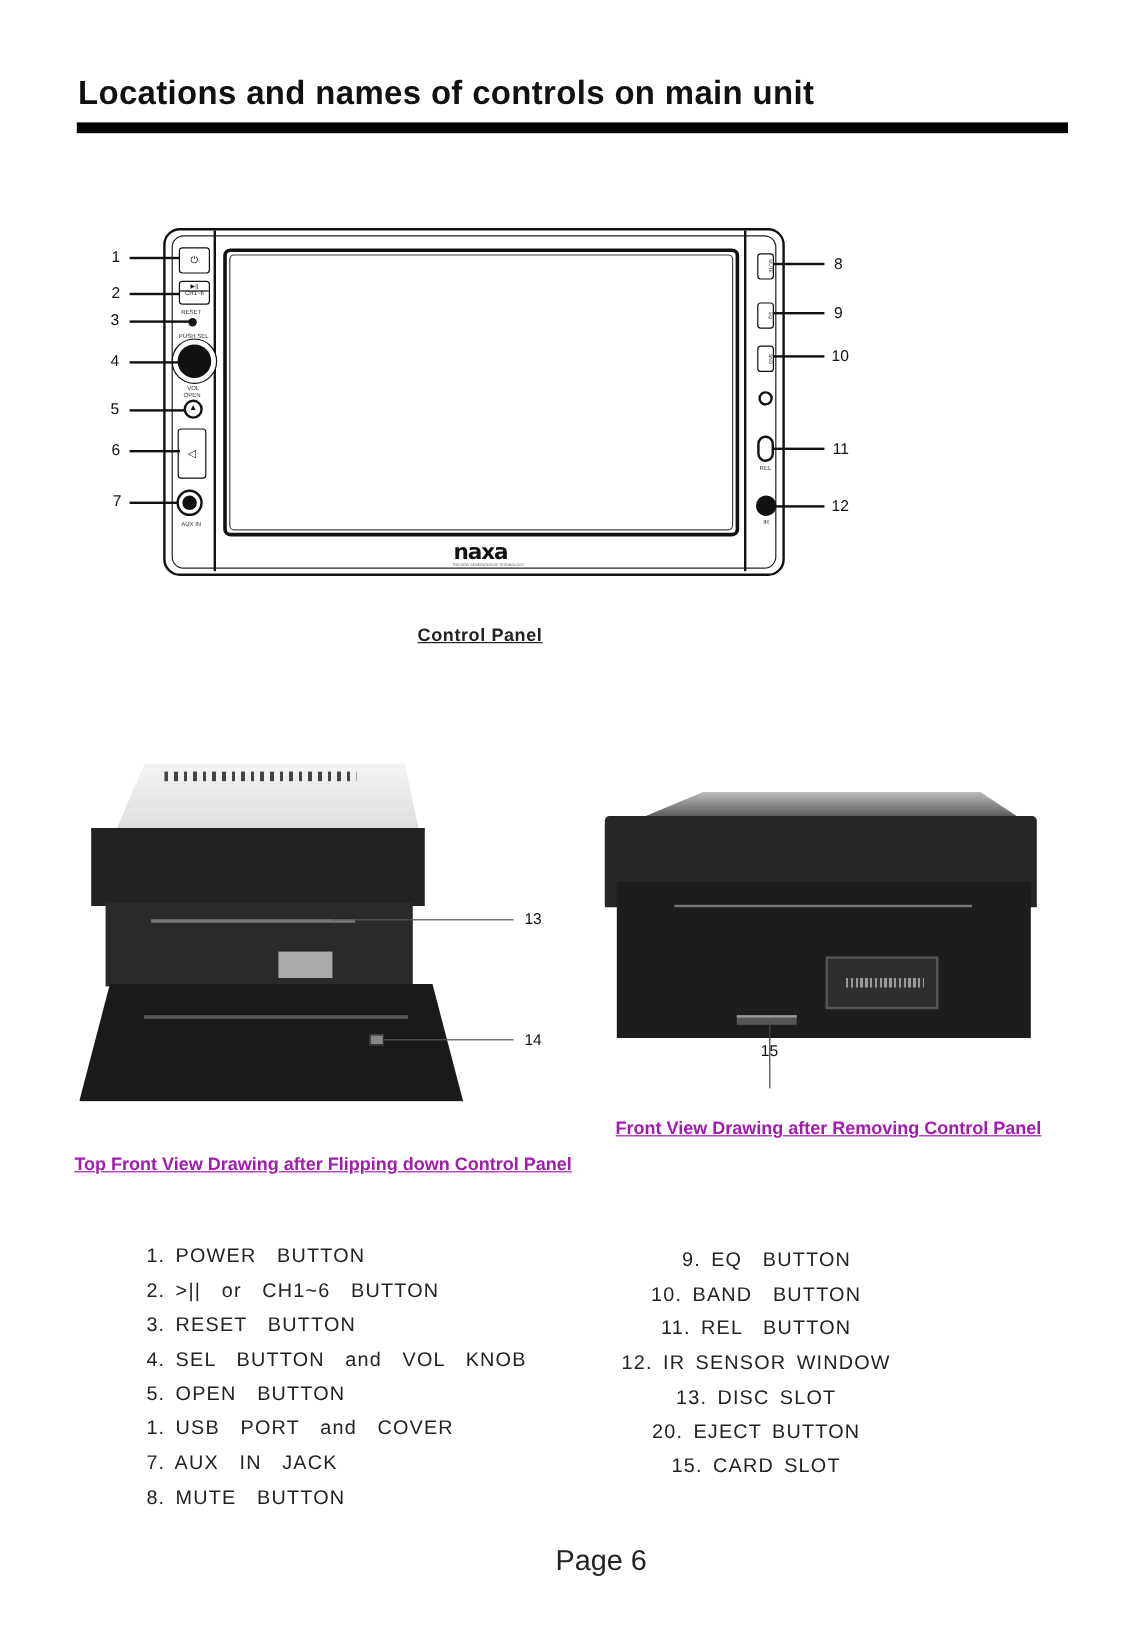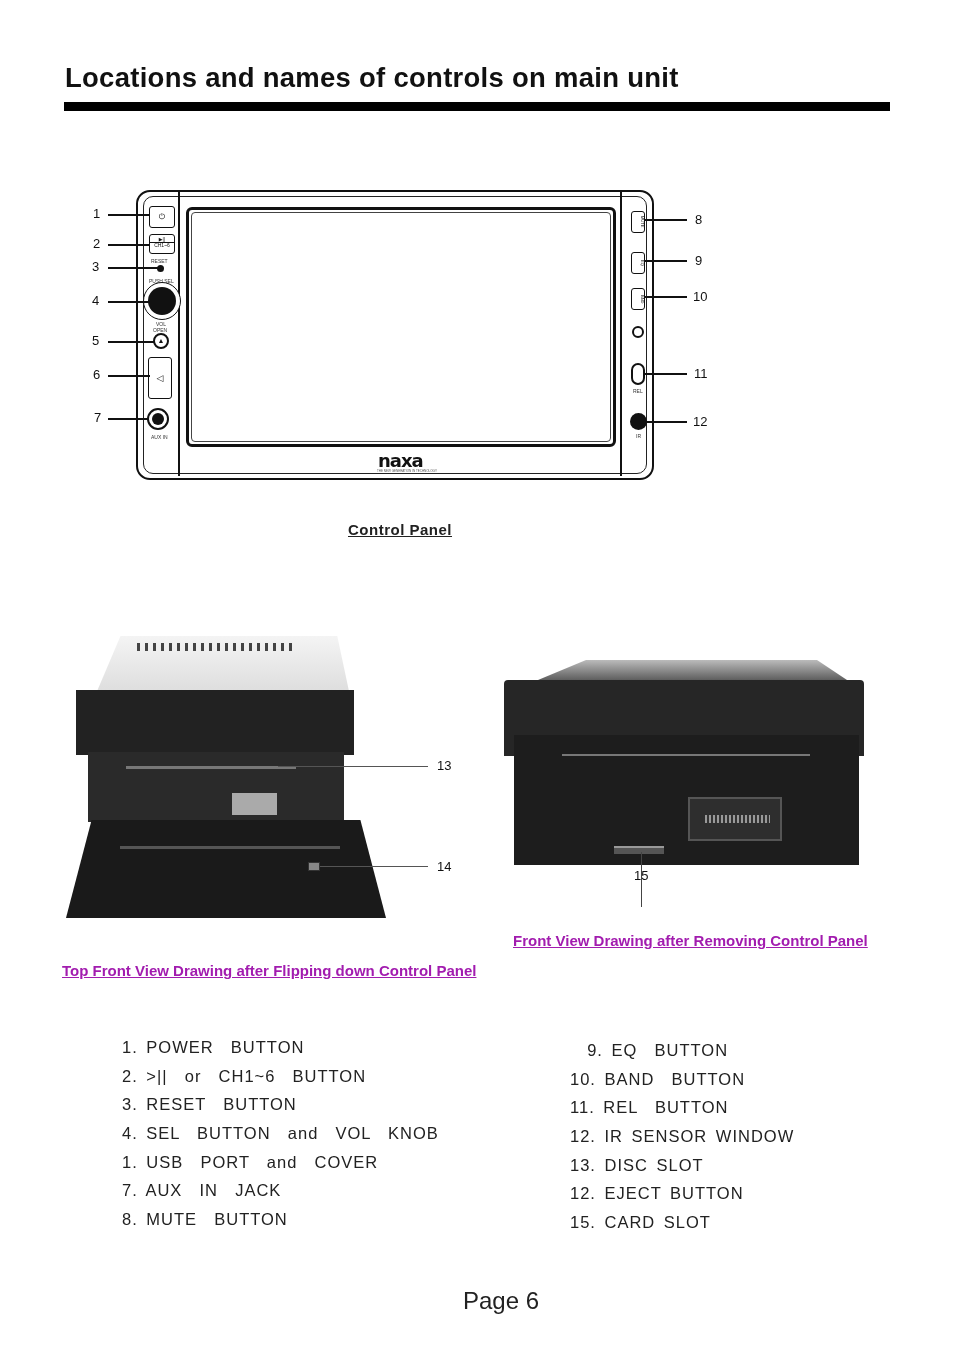--- a/index.html
+++ b/index.html
@@ -149,27 +149,28 @@
 </div>
 
 <div class="abs cap-small" style="left:62px;top:962px;">Top Front View Drawing  after Flipping down Control Panel</div>
 <div class="abs cap-small" style="left:513px;top:932px;">Front View Drawing  after Removing Control Panel</div>
 
 <div class="abs list" style="left:122px;top:1033px;">
   <div>1. POWER  BUTTON</div>
   <div>2. &gt;||  or  CH1~6  BUTTON</div>
   <div>3. RESET  BUTTON</div>
   <div>4. SEL  BUTTON  and  VOL  KNOB</div>
+  <div>5. OPEN  BUTTON</div>
   <div>1. USB  PORT  and  COVER</div>
   <div>7. AUX  IN  JACK</div>
   <div>8. MUTE  BUTTON</div>
 </div>
-<div class="abs list" style="left:570px;top:1036px;">
+<div class="abs list" style="left:518px;top:1036px;text-align:center;">
   <div>  9. EQ  BUTTON</div>
   <div>10. BAND  BUTTON</div>
   <div>11. REL  BUTTON</div>
   <div>12. IR SENSOR WINDOW</div>
   <div>13. DISC SLOT</div>
-  <div>12. EJECT BUTTON</div>
+  <div>20. EJECT BUTTON</div>
   <div>15. CARD SLOT</div>
 </div>
 
 <div class="abs page">Page 6</div>
 
 </body></html>

